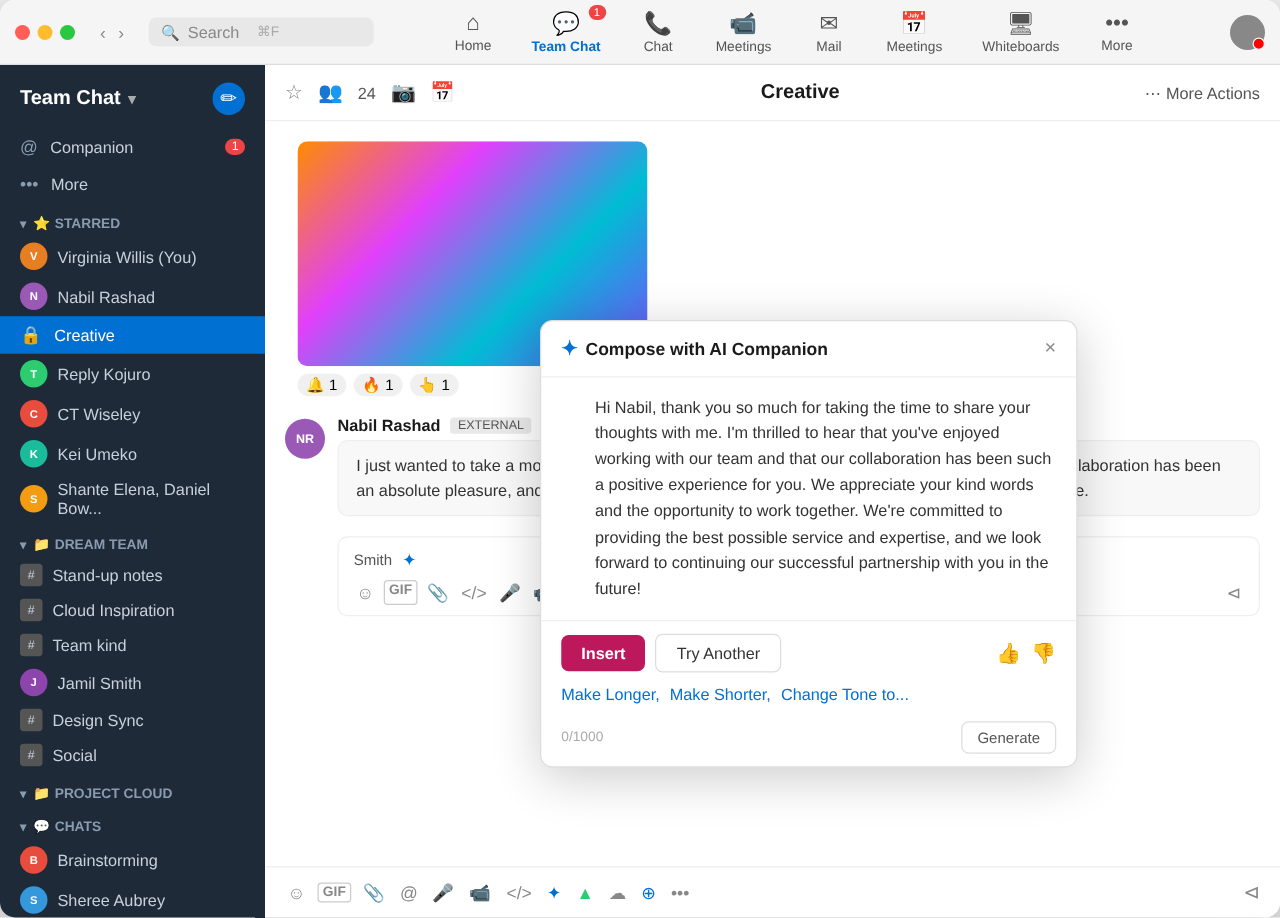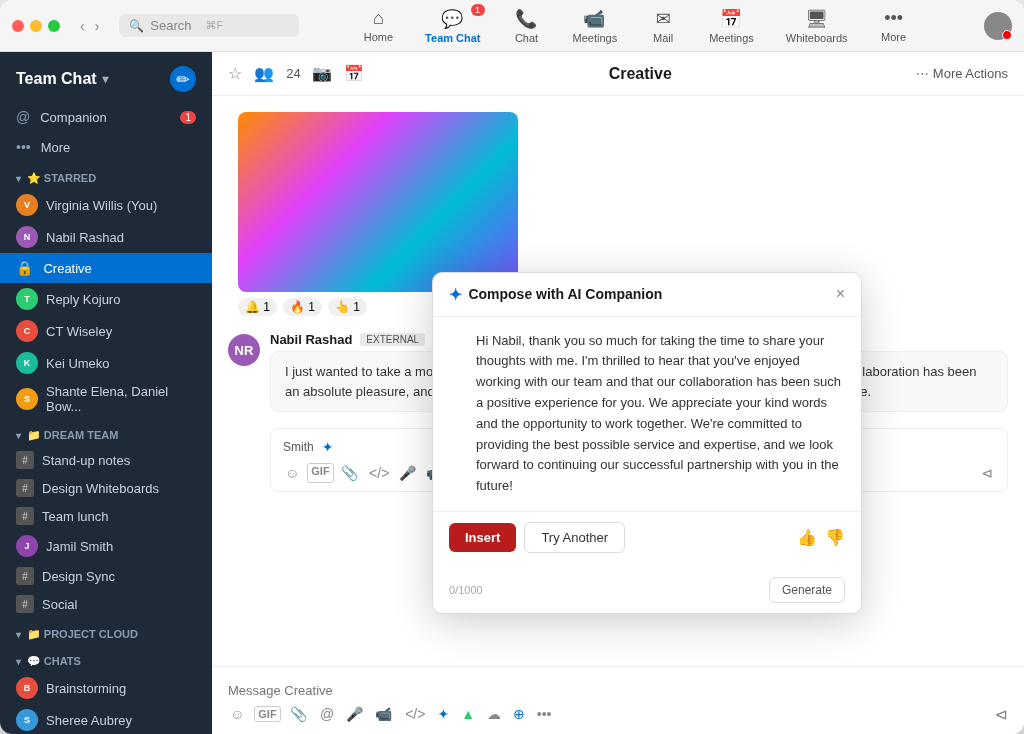--- a/index.html
+++ b/index.html
@@ -144,21 +144,21 @@
     
     .chat-messages {
       flex: 1;
       overflow-y: auto;
       padding: 16px;
     }
     .chat-messages::-webkit-scrollbar { width: 6px; }
     .chat-messages::-webkit-scrollbar-thumb { background: #ddd; border-radius: 3px; }
     
     .message-group { display: flex; gap: 10px; margin-bottom: 16px; }
-    .message-avatar { width: 32px; height: 32px; border-radius: 50%; flex-shrink: 0; font-size: 13px; display: flex; align-items: center; justify-content: center; color: white; font-weight: 600; margin-top: 2px; }
+    .message-avatar { width: 32px; height: 32px; border-radius: 50%; flex-shrink: 0; font-size: 10px; display: flex; align-items: center; justify-content: center; color: white; font-weight: 600; margin-top: 2px; }
     .message-content { flex: 1; }
     .message-header { display: flex; align-items: center; gap: 8px; margin-bottom: 4px; }
     .message-sender { font-size: 13px; font-weight: 600; color: #1a1a1a; }
     .message-badge { font-size: 10px; background: #e8e8e8; color: #555; padding: 1px 6px; border-radius: 3px; }
     .message-time { font-size: 11px; color: #aaa; }
     .message-text { font-size: 13px; color: #333; line-height: 1.5; background: #f8f8f8; padding: 10px 14px; border-radius: 8px; border: 1px solid #eee; }
     
     .image-message { margin-bottom: 16px; }
     .chat-image { width: 280px; height: 180px; border-radius: 8px; overflow: hidden; position: relative; }
     .chat-image-gradient {
@@ -214,21 +214,21 @@
       padding: 12px 16px;
       border-bottom: 1px solid #eee;
     }
     .modal-title { font-size: 14px; font-weight: 600; color: #1a1a1a; display: flex; align-items: center; gap: 6px; }
     .modal-title .ai-icon { color: #0070d2; font-size: 16px; }
     .modal-close { background: none; border: none; font-size: 16px; color: #888; cursor: pointer; }
     .modal-body { padding: 14px 16px; }
     .ai-response-text { font-size: 13px; color: #333; line-height: 1.6; margin-left: 27px; }
     .modal-footer { padding: 10px 16px; border-top: 1px solid #eee; }
     .modal-actions { display: flex; align-items: center; gap: 8px; margin-bottom: 10px; }
-    .btn-insert { background: #b91c1c; color: white; border: none; border-radius: 6px; padding: 7px 16px; font-size: 13px; font-weight: 600; cursor: pointer; }
+    .btn-insert { background: #be185d; color: white; border: none; border-radius: 6px; padding: 7px 16px; font-size: 13px; font-weight: 600; cursor: pointer; }
     .btn-try-another { background: white; color: #333; border: 1px solid #ddd; border-radius: 6px; padding: 7px 16px; font-size: 13px; cursor: pointer; }
     .feedback-btns { display: flex; gap: 8px; margin-left: auto; }
     .feedback-btn { background: none; border: none; font-size: 16px; color: #888; cursor: pointer; }
     .modal-prompt { display: flex; flex-direction: column; gap: 8px; }
     .prompt-input { border: none; outline: none; font-size: 13px; color: #555; flex: 1; }
     .prompt-links { display: flex; gap: 8px; font-size: 13px; }
     .prompt-link { color: #0070d2; cursor: pointer; text-decoration: none; }
     .char-count { font-size: 11px; color: #aaa; }
     .generate-btn { background: none; border: 1px solid #ddd; border-radius: 6px; padding: 5px 12px; font-size: 12px; color: #555; cursor: pointer; }
     .prompt-row { display: flex; align-items: center; justify-content: space-between; padding-top: 6px; }
@@ -355,25 +355,25 @@
         <span class="section-arrow">▾</span>
         <span>📁 <span>Dream Team</span></span>
       </div>
 
       <div class="sidebar-space">
         <div class="space-icon">#</div>
         <span>Stand-up notes</span>
       </div>
       <div class="sidebar-space">
         <div class="space-icon">#</div>
-        <span>Design Whiteboards</span>
+        <span>Cloud Inspiration</span>
       </div>
       <div class="sidebar-space">
         <div class="space-icon">#</div>
-        <span>Team lunch</span>
+        <span>Team kind</span>
       </div>
 
       <div class="sidebar-contact">
         <div class="contact-avatar" style="background:#8e44ad">J</div>
         <span>Jamil Smith</span>
       </div>
       <div class="sidebar-space">
         <div class="space-icon">#</div>
         <span>Design Sync</span>
       </div>
@@ -465,21 +465,20 @@
                 <span class="reply-btn blue">⊕</span>
                 <span class="reply-btn">•••</span>
                 <span class="reply-btn input-btn-right" style="margin-left:auto;">⊲</span>
               </div>
             </div>
           </div>
         </div>
       </div>
 
       <div class="input-area">
-        <input class="message-input" type="text" placeholder="Message Creative" style="">
         <div class="input-actions">
           <span class="input-btn">☺</span>
           <span class="input-btn" style="font-size:11px;font-weight:700;border:1px solid #ccc;border-radius:3px;padding:1px 3px;">GIF</span>
           <span class="input-btn">📎</span>
           <span class="input-btn">@</span>
           <span class="input-btn">🎤</span>
           <span class="input-btn">📹</span>
           <span class="input-btn">&lt;/&gt;</span>
           <span class="input-btn blue">✦</span>
           <span class="input-btn green">▲</span>
@@ -505,20 +504,25 @@
           <div class="modal-actions">
             <button class="btn-insert">Insert</button>
             <button class="btn-try-another">Try Another</button>
             <div class="feedback-btns">
               <button class="feedback-btn">👍</button>
               <button class="feedback-btn">👎</button>
             </div>
           </div>
           <div class="modal-prompt">
             <div style="display:flex; align-items:center; gap:6px; flex-wrap:wrap;">
+              <div class="prompt-links">
+                <a class="prompt-link">Make Longer,</a>
+                <a class="prompt-link">Make Shorter,</a>
+                <a class="prompt-link">Change Tone to...</a>
+              </div>
             </div>
             <div class="prompt-row">
               <span class="char-count">0/1000</span>
               <button class="generate-btn">Generate</button>
             </div>
           </div>
         </div>
       </div>
     </div>
   </div>

